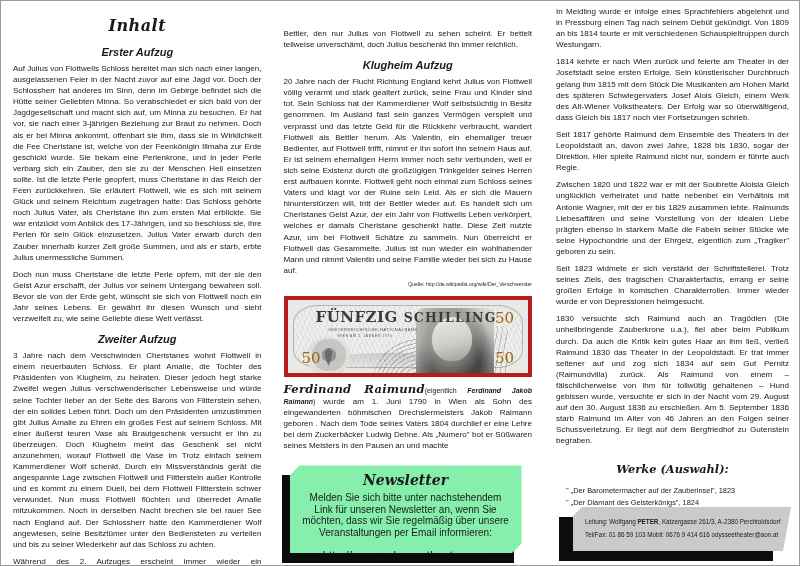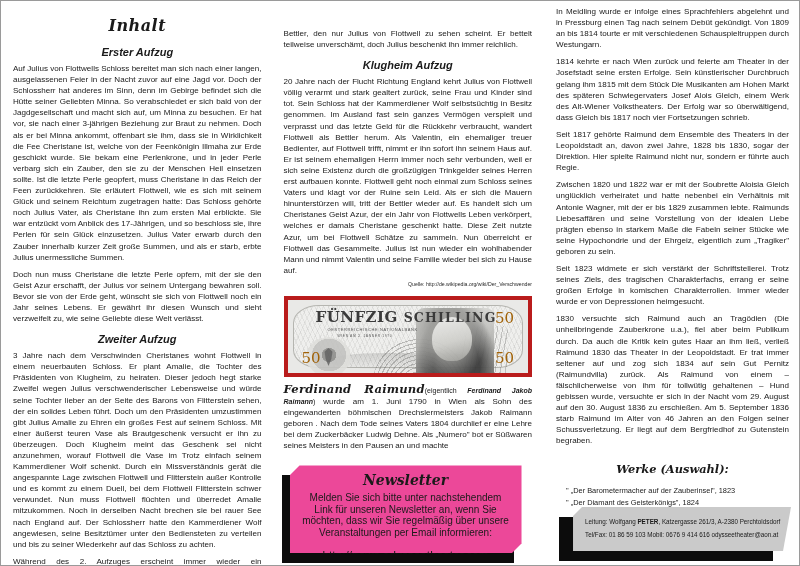--- a/index.html
+++ b/index.html
@@ -167,21 +167,21 @@
     position:relative;
     margin:14px 0 0 6px;
     width:232px;height:88px;
   }
   .nl-shadow{
     position:absolute;left:-8px;top:10px;width:232px;height:88px;
     background:#0c0c0c;
   }
   .nl-box{
     position:absolute;left:0;top:0;width:232px;height:88px;
-    background:#ec4899;
+    background:#86efac;
     clip-path:polygon(10px 0, 232px 0, 232px 78px, 222px 88px, 0 88px, 0 10px);
     box-sizing:border-box;
     padding:5px 10px 0 10px;
     text-align:center;
   }
   .nl-title{
     font-family:"DejaVu Serif", serif;
     font-style:italic;font-weight:bold;font-size:14px;
     margin:2px 0 4px 0;
   }

